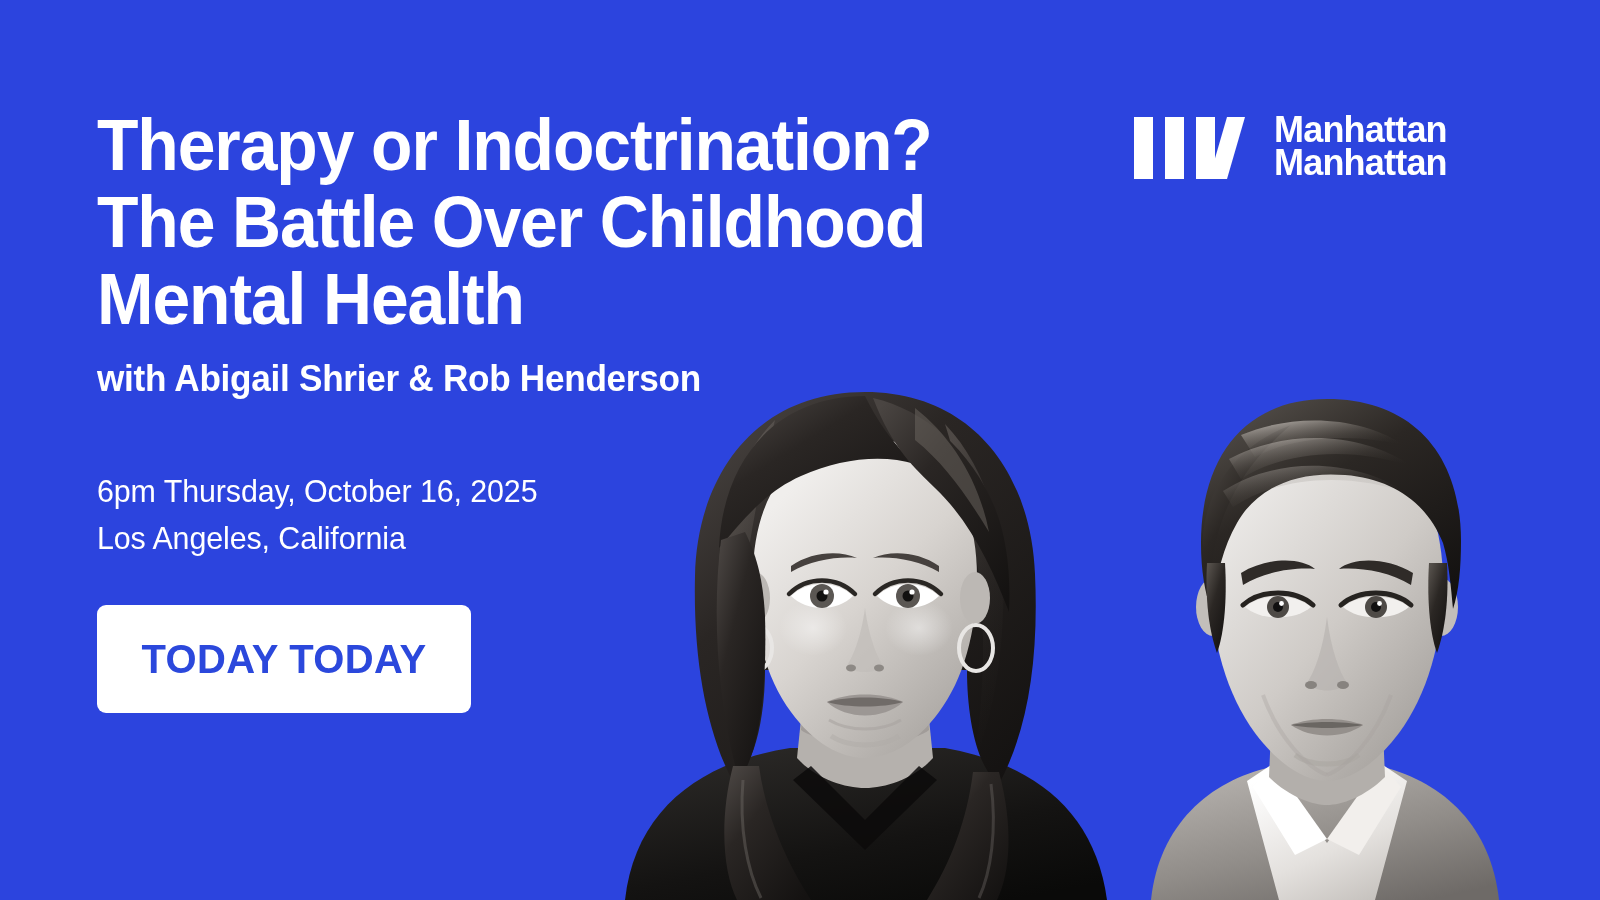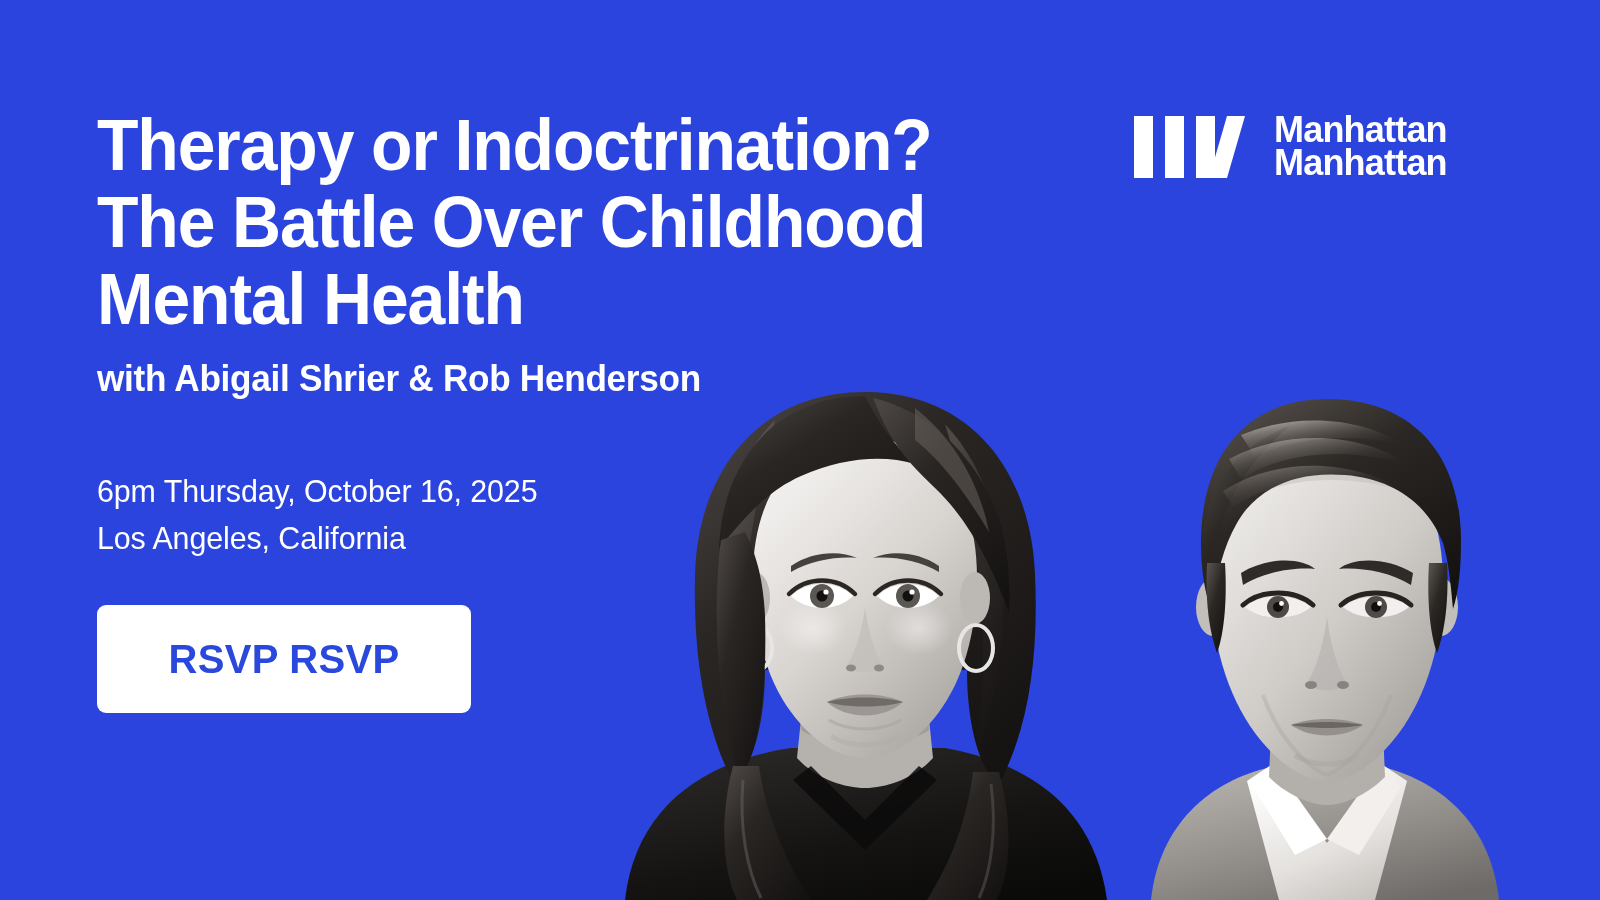--- a/index.html
+++ b/index.html
@@ -16,21 +16,21 @@
     font-family: "Liberation Sans", "DejaVu Sans", sans-serif;
     -webkit-font-smoothing: antialiased;
   }
 
   
   #logo {
     position: absolute;
     top: 113px;
     left: 1134px;
     display: flex;
-    align-items: center;
+    align-items: flex-end;
   }
   #logo-mark {
     display: block;
     margin-top: 2px;
   }
   #logo-wordmark {
     margin-left: 26px;
     color: #FFFFFF;
     font-weight: 700;
     font-size: 36px;
@@ -151,21 +151,21 @@
   </h1>
 
   <div id="subtitle">with Abigail Shrier &amp; Rob Henderson</div>
 
   <div id="details">
     <div>6pm Thursday, October 16, 2025</div>
     <div>Los Angeles, California</div>
   </div>
 
   <button id="rsvp-button" style="background: rgb(255, 255, 255); color: rgb(43, 72, 220);">
-    <span>RSVP RSVP</span>
+    <span>TODAY TODAY</span>
   </button>
 
   <div class="portrait" id="portrait-shrier">
     <svg width="500" height="520" viewBox="0 0 500 520">
       <defs>
         <linearGradient id="skinA" x1="0.25" y1="0.1" x2="0.85" y2="0.95">
           <stop offset="0%" stop-color="#f0eeec"></stop>
           <stop offset="45%" stop-color="#d8d4d0"></stop>
           <stop offset="100%" stop-color="#a9a5a1"></stop>
         </linearGradient>

